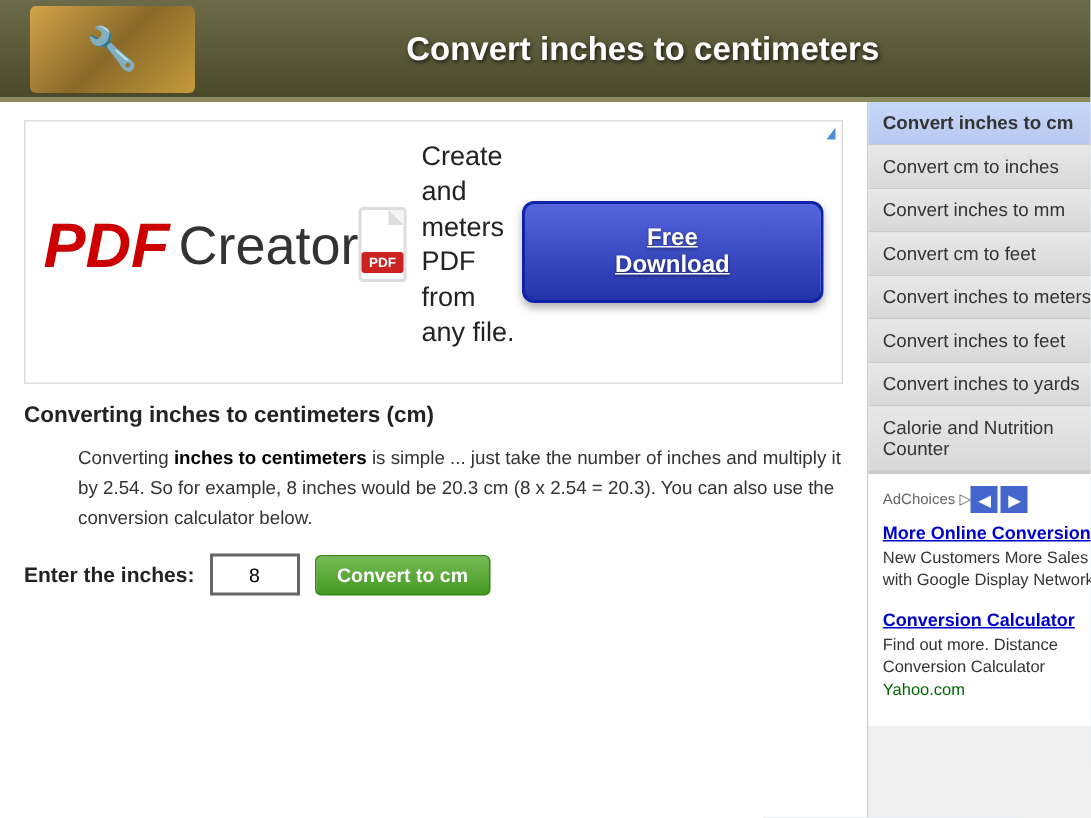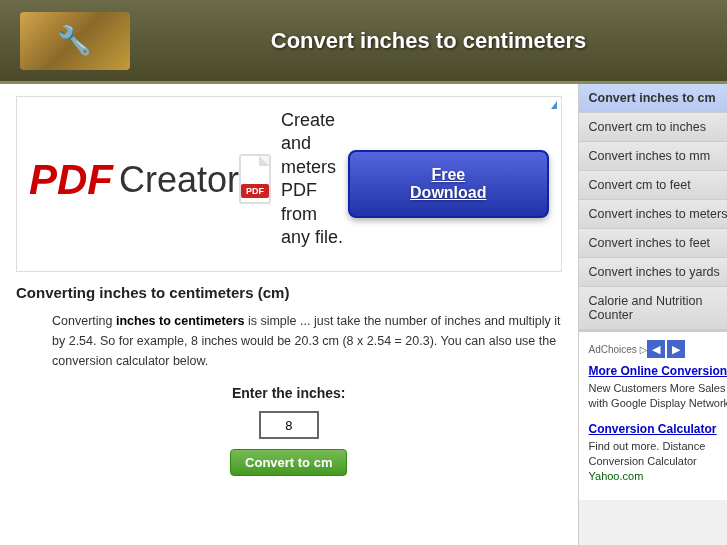--- a/index.html
+++ b/index.html
@@ -1,21 +1,21 @@
 <!DOCTYPE html>
 <html><head>
   <meta charset="utf-8">
   <style>
     * { margin: 0; padding: 0; box-sizing: border-box; }
     body { font-family: Arial, sans-serif; font-size: 13px; background: #c8d4e0; width: 727px; min-height: 545px; }
 
     
     .header {
       background: linear-gradient(to bottom, #6b6b4a, #4a4a2a);
-      height: 84px;
+      height: 68px;
       display: flex;
       align-items: center;
       padding: 0 20px;
       border-bottom: 3px solid #8a8a5a;
     }
     .header-logo {
       width: 110px;
       height: 58px;
       background: linear-gradient(135deg, #d4a44a, #8a6a2a, #c49a3a);
       border-radius: 4px;
@@ -158,21 +158,20 @@
       margin-bottom: 14px;
       margin-left: 36px;
     }
     .article-body strong { color: #000; }
 
     .converter-row {
       display: flex;
       align-items: center;
       gap: 10px;
       margin-top: 10px;
-      flex-direction: column;
     }
     .converter-label {
       font-size: 14px;
       font-weight: bold;
       color: #222;
     }
     .converter-input {
       width: 60px;
       height: 28px;
       border: 2px solid #666;

